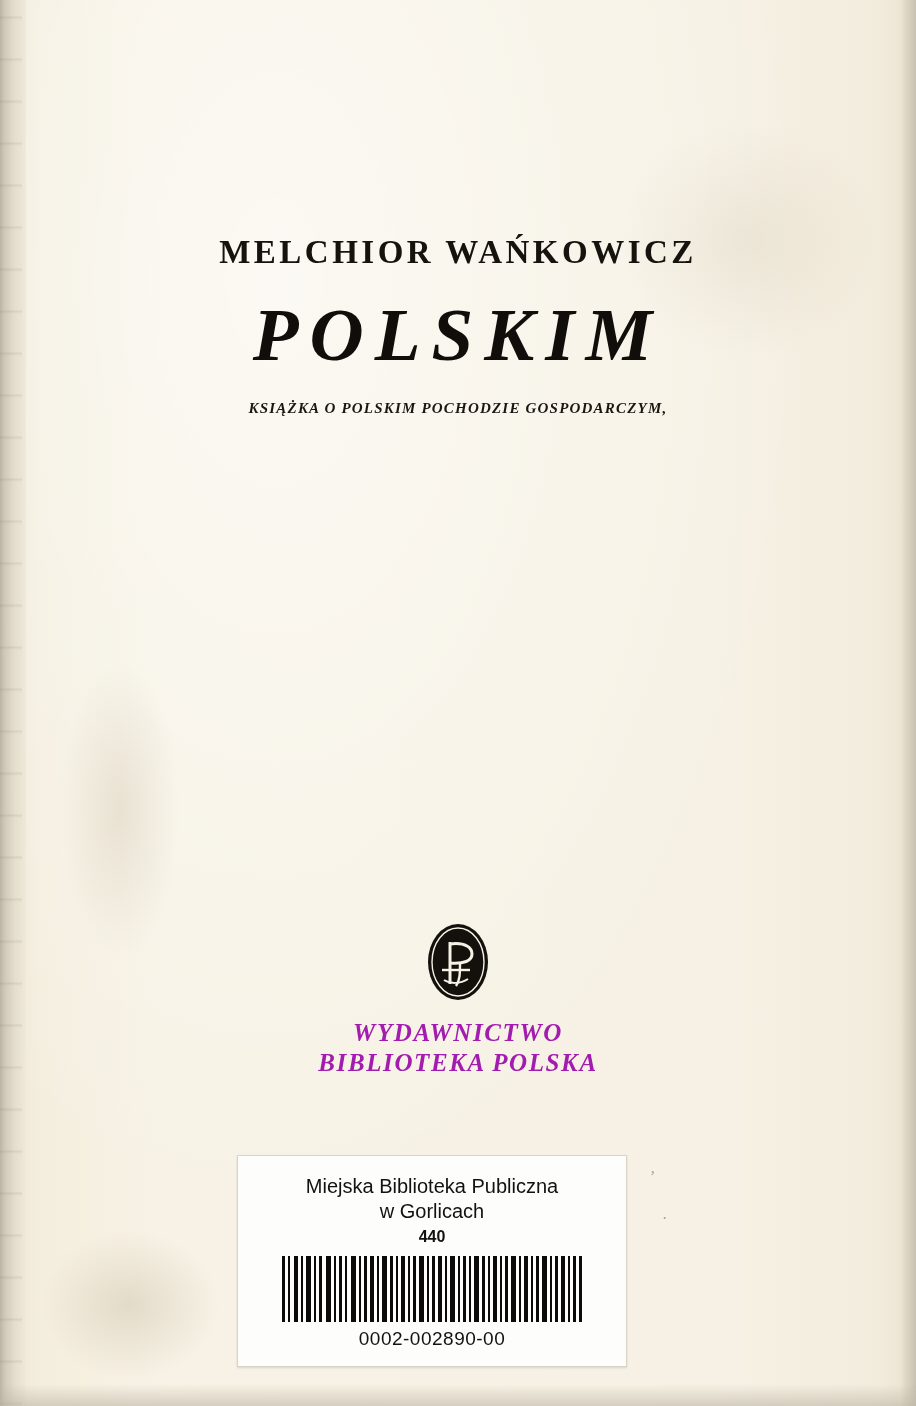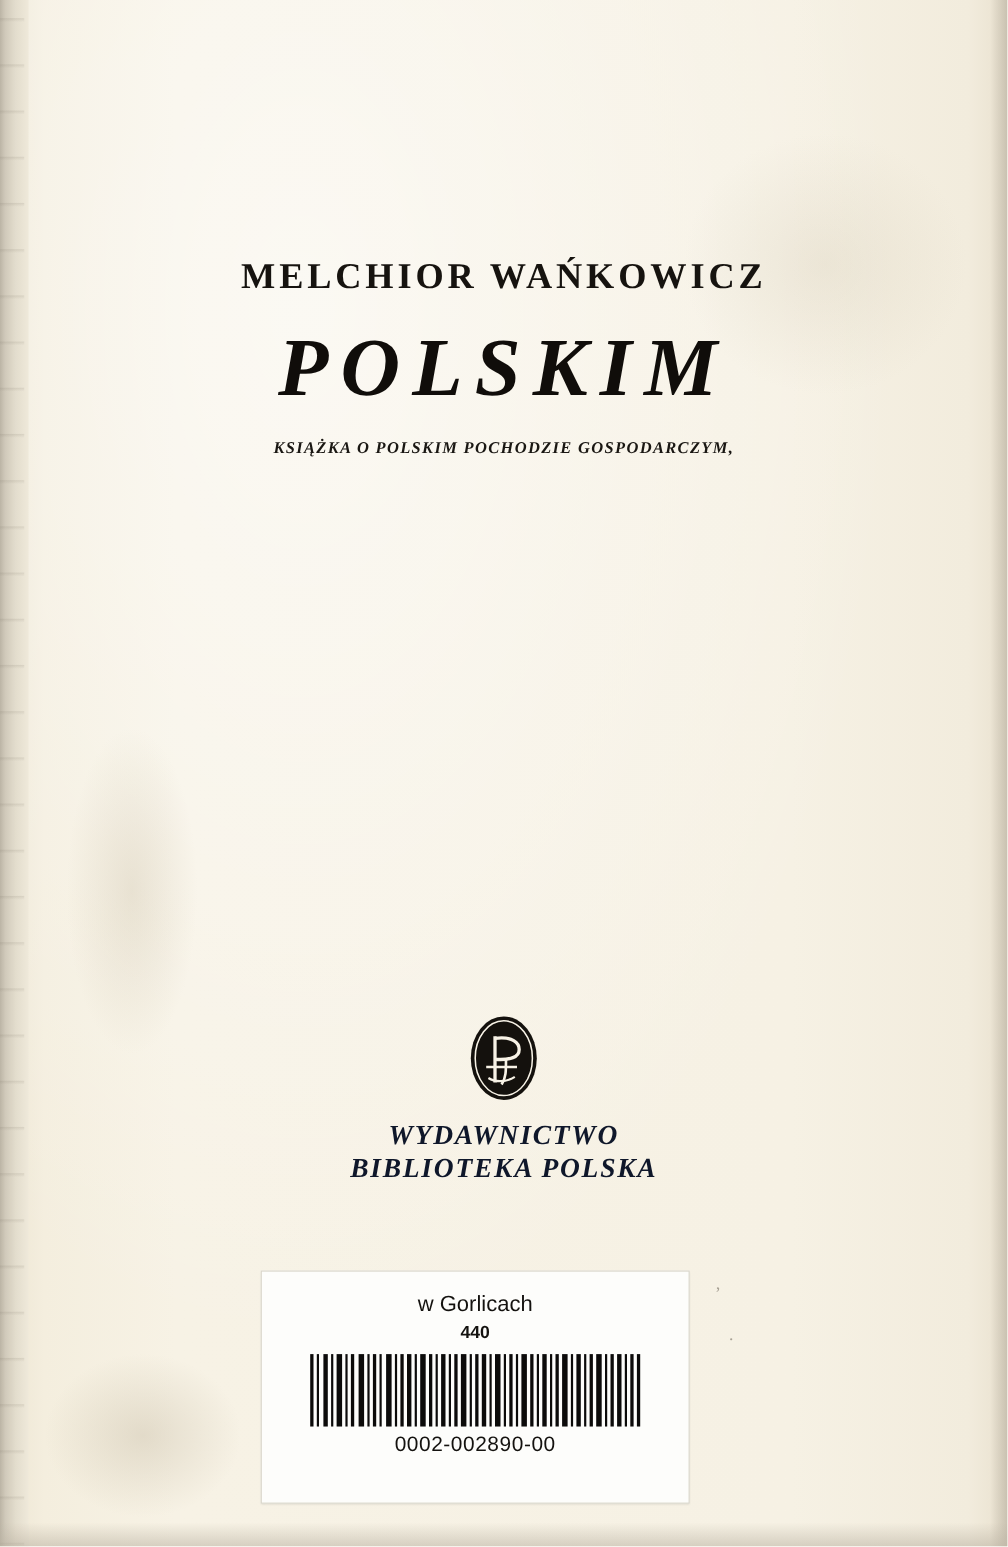--- a/index.html
+++ b/index.html
@@ -135,21 +135,21 @@
     top: 1018px;
     left: 0;
     right: 0;
     text-align: center;
     font-family: "Liberation Serif", serif;
     font-weight: bold;
     font-style: italic;
     font-size: 25px;
     letter-spacing: 1.6px;
     line-height: 30px;
-    color: #0f172a;
+    color: #a21caf;
   }
   .imprint div { margin: 0; }
 
   
   .label {
     position: absolute;
     left: 237px;
     top: 1155px;
     width: 390px;
     height: 212px;
@@ -222,20 +222,21 @@
         <path d="M18 58 C24 62 34 62 42 57" stroke="#f7f2e6" stroke-width="2" fill="none"></path>
       </svg>
     </div>
 
     <div class="imprint">
       <div>WYDAWNICTWO</div>
       <div>BIBLIOTEKA POLSKA</div>
     </div>
 
     <div class="label">
+      <div class="label-line">Miejska Biblioteka Publiczna</div>
       <div class="label-line">w Gorlicach</div>
       <div class="label-number">440</div>
 
       <svg class="barcode" viewBox="0 0 304 66" preserveAspectRatio="none" aria-hidden="true">
         <rect x="0" y="0" width="304" height="66" fill="#fdfdfb"></rect>
         <g fill="#0c0b0a">
           <rect x="2" y="0" width="3" height="66"></rect>
           <rect x="8" y="0" width="2" height="66"></rect>
           <rect x="14" y="0" width="4" height="66"></rect>
           <rect x="21" y="0" width="2" height="66"></rect>

